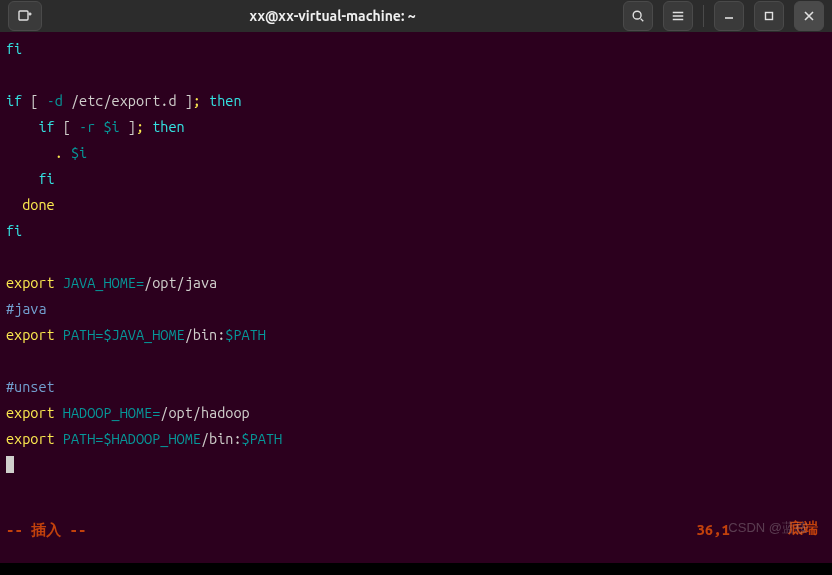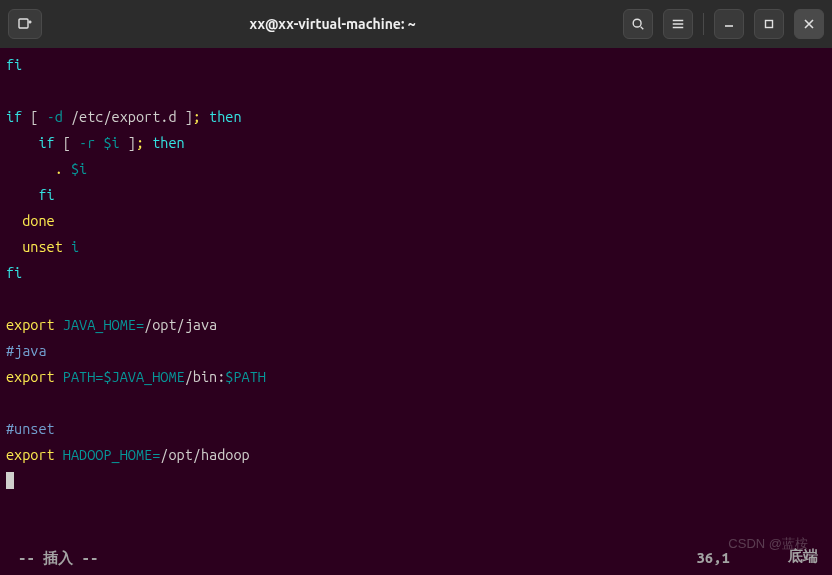--- a/index.html
+++ b/index.html
@@ -6,21 +6,21 @@
 body {
   background: #000;
   font-family: "Ubuntu Mono", "DejaVu Sans Mono", monospace;
   width: 832px;
   height: 575px;
   overflow: hidden;
   position: relative;
 }
 .titlebar {
   background: #2c2c2c;
-  height: 48px;
+  height: 32px;
   display: flex;
   align-items: center;
   padding: 8px 8px;
   color: #e0e0e0;
 }
 .titlebar-left {
   display: flex;
   align-items: center;
   gap: 6px;
 }
@@ -82,29 +82,28 @@
 .c-comment { color: #729fcf; }
 .cursor-block {
   display: inline-block;
   width: 8px;
   height: 17px;
   background: #d0cfcc;
   vertical-align: text-bottom;
 }
 .status-line {
   position: absolute;
-  bottom: 8px;
+  bottom: 20px;
   left: 6px;
   right: 6px;
   display: flex;
   align-items: center;
-  color: #a3a3a3;
+  color: #c2410c;
   font-weight: bold;
   font-size: 15px;
-  margin-left: 12px;
 }
 .status-mode { flex: 0 0 auto; }
 .status-spacer { flex: 1; }
 .status-pos { margin-right: 58px; }
 .status-pct { margin-right: 8px; font-family: Liberation Mono, monospace; }
 .watermark {
   position: absolute;
   right: 24px;
   bottom: 22px;
   color: rgba(200,200,200,0.3);
@@ -160,29 +159,29 @@
 
 <div class="terminal">
   <div id="code-container">
       <div class="code-line"><span class="c-cyan">fi</span></div>
       <div class="code-line">&nbsp;</div>
       <div class="code-line"><span class="c-cyan">if</span><span class="c-white"> [ </span><span class="c-teal">-d</span><span class="c-white"> /etc/export.d ]</span><span class="c-yellow">;</span><span class="c-white"> </span><span class="c-cyan">then</span></div>
       <div class="code-line"><span class="c-white">    </span><span class="c-cyan">if</span><span class="c-white"> [ </span><span class="c-teal">-r</span><span class="c-white"> </span><span class="c-teal">$i</span><span class="c-white"> ]</span><span class="c-yellow">;</span><span class="c-white"> </span><span class="c-cyan">then</span></div>
       <div class="code-line"><span class="c-white">      </span><span class="c-yellow">.</span><span class="c-white"> </span><span class="c-teal">$i</span></div>
       <div class="code-line"><span class="c-white">    </span><span class="c-cyan">fi</span></div>
       <div class="code-line"><span class="c-white">  </span><span class="c-yellow">done</span></div>
-      <div class="code-line"><span class="c-white">  </span><span class="c-yellow">unset</span><span class="c-white"> </span><span class="c-teal">i</span></div>
       <div class="code-line"><span class="c-cyan">fi</span></div>
       <div class="code-line">&nbsp;</div>
       <div class="code-line"><span class="c-yellow">export</span><span class="c-white"> </span><span class="c-teal">JAVA_HOME=</span><span class="c-white">/opt/java</span></div>
       <div class="code-line"><span class="c-comment">#java</span></div>
       <div class="code-line"><span class="c-yellow">export</span><span class="c-white"> </span><span class="c-teal">PATH=</span><span class="c-teal">$JAVA_HOME</span><span class="c-white">/bin:</span><span class="c-teal">$PATH</span></div>
       <div class="code-line">&nbsp;</div>
       <div class="code-line"><span class="c-comment">#unset</span></div>
       <div class="code-line"><span class="c-yellow">export</span><span class="c-white"> </span><span class="c-teal">HADOOP_HOME=</span><span class="c-white">/opt/hadoop</span></div>
+      <div class="code-line"><span class="c-yellow">export</span><span class="c-white"> </span><span class="c-teal">PATH=</span><span class="c-teal">$HADOOP_HOME</span><span class="c-white">/bin:</span><span class="c-teal">$PATH</span></div>
     </div>
   <div class="code-line"><span class="cursor-block"></span></div>
 
   <div class="status-line">
     <span class="status-mode">-- 插入 --</span>
     <span class="status-spacer"></span>
     <span class="status-pos">36,1</span>
     <span class="status-pct">底端</span>
   </div>
 

